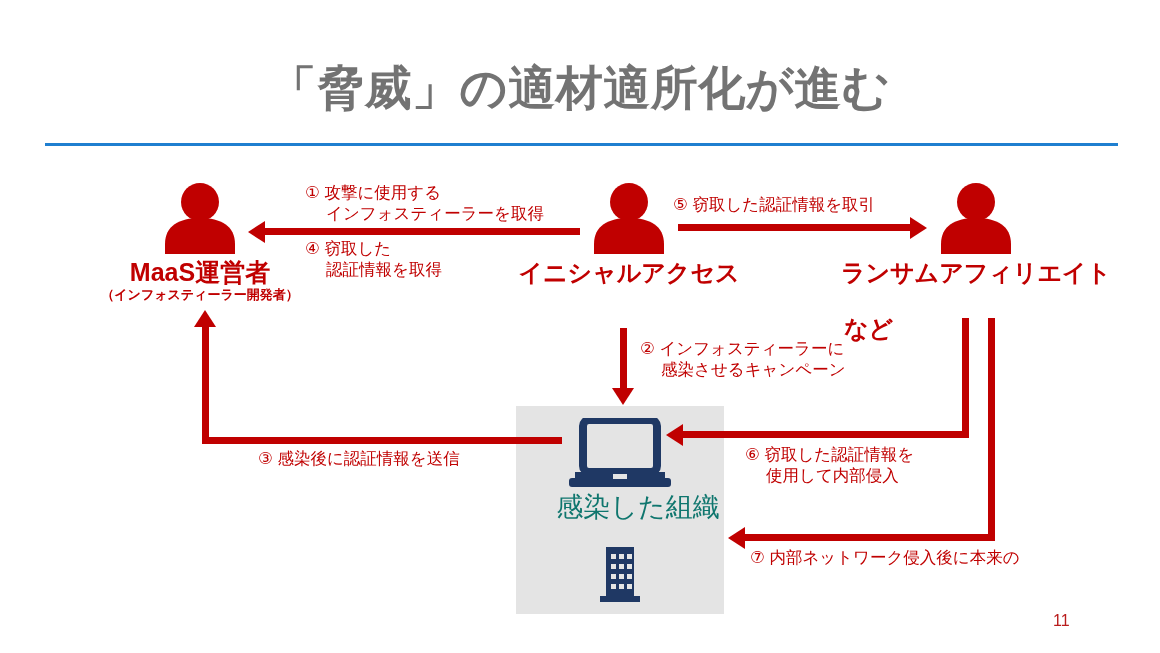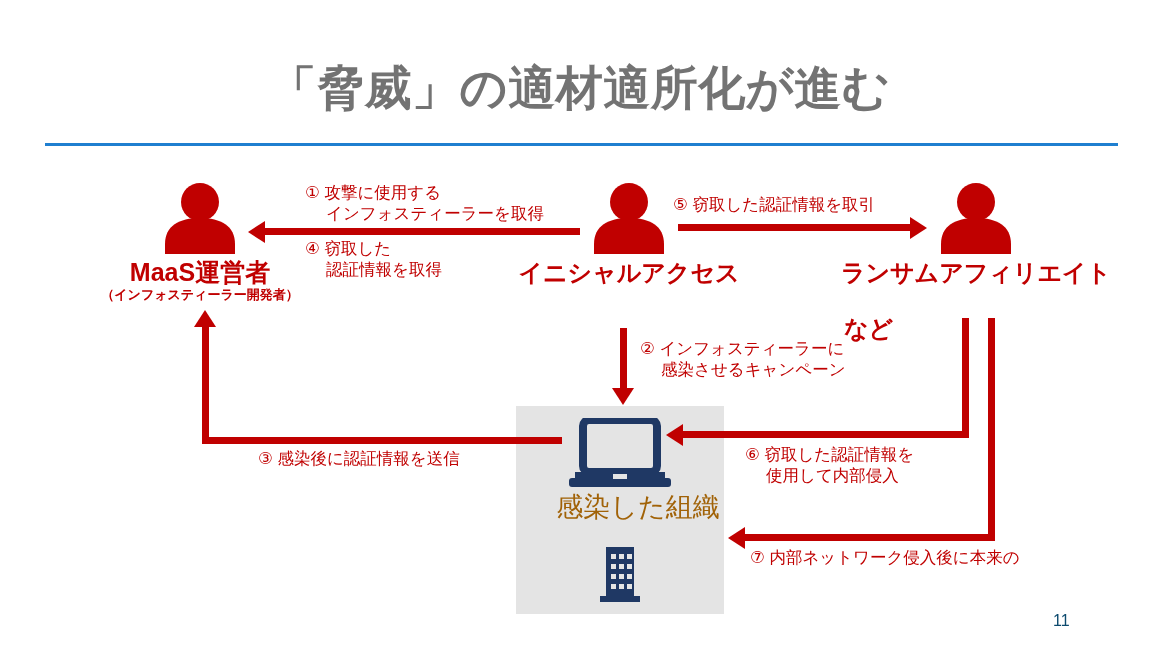--- a/index.html
+++ b/index.html
@@ -104,31 +104,31 @@
     height: 208px;
     background: #e4e4e4;
   }
   #org-label {
     position: absolute;
     left: 516px;
     top: 489px;
     width: 244px;
     text-align: center;
     font-size: 27px;
-    color: #a16207;
+    color: #0f766e;
     white-space: nowrap;
   }
 
   
   #page-number {
     position: absolute;
     left: 1053px;
     top: 612px;
     font-size: 16px;
-    color: #0c4a6e;
+    color: #b91c1c;
   }
 </style>
 </head>
 <body>
 
 <div id="slide-title">「脅威」の適材適所化が進む</div>
 <div id="title-rule"></div>
 
 <div class="person" style="left:155px; top:182px; width:90px; height:72px;">
   <svg width="90" height="72" viewBox="0 0 90 72">

